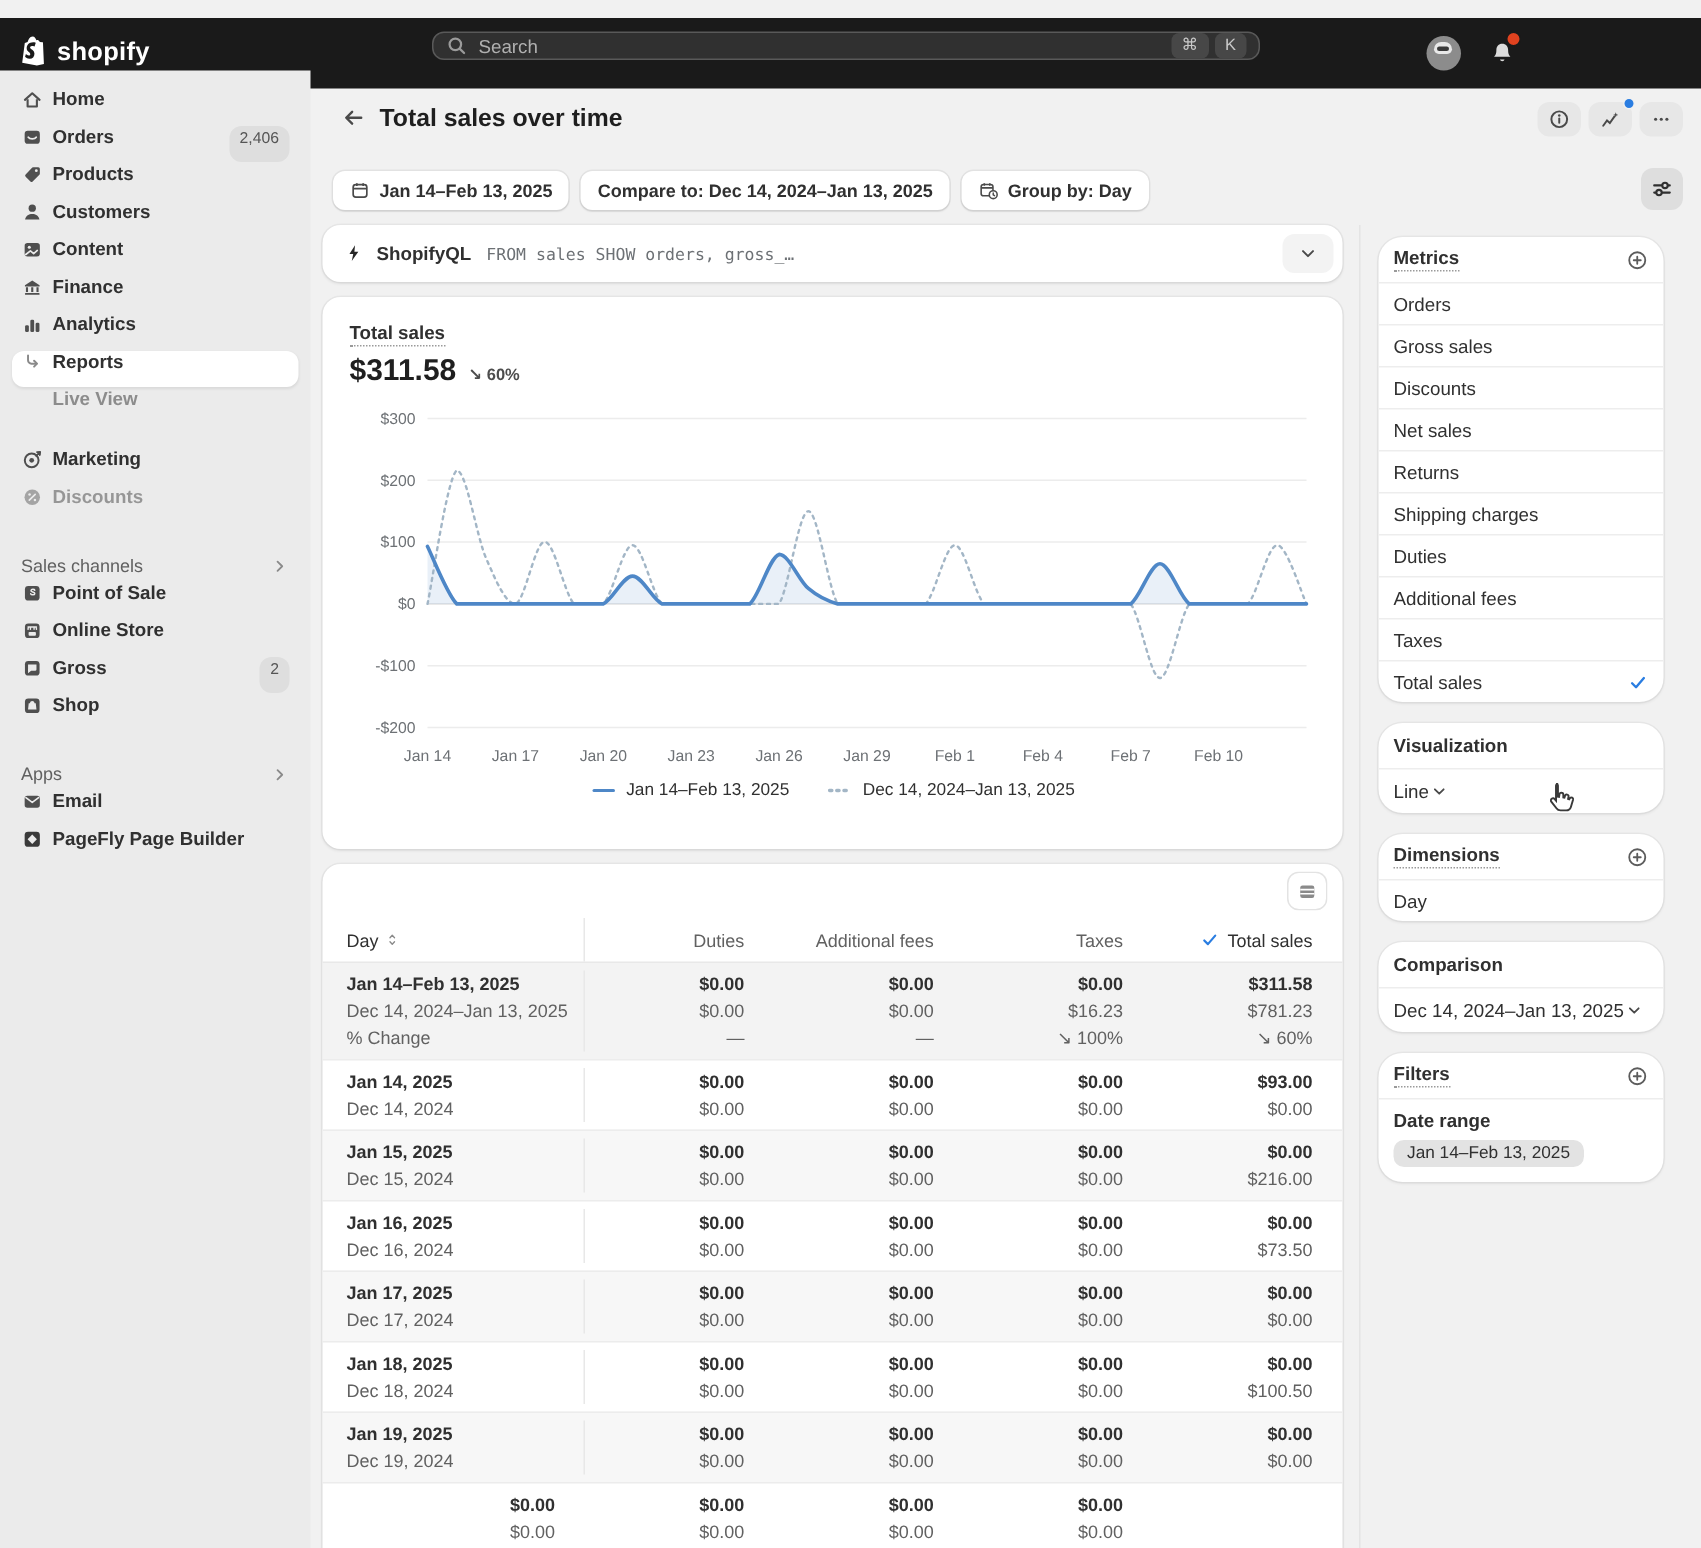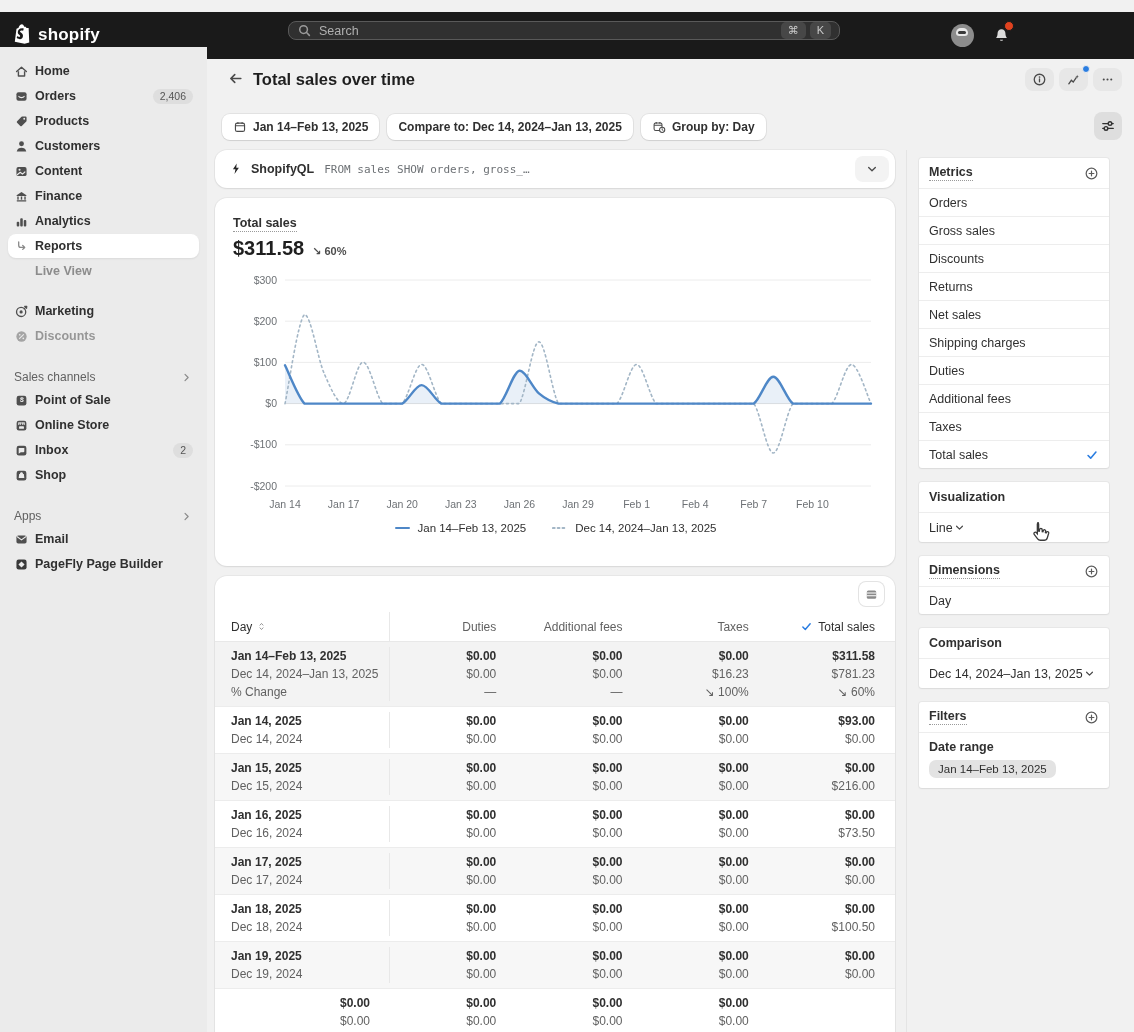--- a/index.html
+++ b/index.html
@@ -17,21 +17,21 @@
   .kbd { margin-left:auto; display:flex; gap:4px; }
   .key { background:#474747; color:#c9c9c9; border-radius:5px; font-size:11px; padding:2px 7px; line-height:13px; }
   .tb-btn { position:absolute; top:11px; width:24px; height:24px; display:flex; align-items:center; justify-content:center; }
   .avatar-circle { width:23px; height:23px; border-radius:50%; background:#8c8c8c; overflow:hidden; position:relative; }
   .avatar-circle::before { content:""; position:absolute; left:5.5px; top:4px; width:12px; height:8px; border-radius:6px 6px 4px 4px; background:#e8e8e8; }
   .avatar-circle::after { content:""; position:absolute; left:7.5px; top:7px; width:8px; height:3px; border-radius:2px; background:#3a3a3a; }
   .bell-dot { position:absolute; right:-1px; top:-2px; width:10px; height:10px; border-radius:50%; background:#e0421f; border:1.5px solid #1a1a1a; }
 
   
   .sidebar { position:absolute; left:0; top:47px; width:207px; bottom:0; background:#ebebeb; padding:12px 8px; }
-  .side-item { display:flex; align-items:center; height:24px; margin-bottom:1px; border-radius:8px; padding:0 6px;
+  .side-item { display:flex; height:24px; margin-bottom:1px; border-radius:8px; padding:0 6px;
     font-size:12.5px; font-weight:600; color:#303030; cursor:default; }
   .side-item .ic { width:15px; height:15px; margin-right:6px; display:flex; align-items:center; justify-content:center; flex:none; }
   .side-item.selected { background:#fff; box-shadow:0 1px 2px rgba(0,0,0,.08); }
   .side-item.muted { color:#8c8c8c; padding-left:27px; }
   .side-item.disabled { opacity:.45; }
   .side-item.gap { margin-top:16px; }
   .sbadge { margin-left:auto; background:#dedede; color:#555; font-size:10.5px; font-weight:500; padding:1.5px 7px; border-radius:8px; }
   .side-section { display:flex; align-items:center; height:22px; margin-top:18px; padding:0 6px; font-size:12px; font-weight:500; color:#616161; }
   .side-section .chev { margin-left:auto; display:flex; }
 
@@ -83,21 +83,21 @@
   .grp.summary { background:#f3f3f3; }
   .grp.alt { background:#f7f7f7; }
   .grp .c { line-height:18px; }
   .grp .c0 { padding-left:16px; border-right:1px solid #e8e8e8; }
   .grp .num { text-align:right; padding-right:20px; }
   .grp .l1 { font-weight:600; color:#303030; }
   .grp .l2, .grp .l3 { color:#616161; }
 
   
   .rail { position:absolute; left:906px; top:150px; width:228px; bottom:0; border-left:1px solid #e4e4e4; padding:8px 0 0 12px; }
-  .rcard { width:190px; background:#fff; border-radius:3px; margin-bottom:14px;
+  .rcard { width:190px; background:#fff; border-radius:16px; margin-bottom:14px;
     box-shadow:0 1px 2px rgba(0,0,0,.06),0 0 0 1px rgba(0,0,0,.04); font-size:12.5px; overflow:hidden; }
   .rl-head { display:flex; align-items:center; height:30px; padding:0 10px; font-weight:700; color:#303030; }
   .rl-head .dotted { border-bottom:1.5px dotted #9a9a9a; padding-bottom:1px; }
   .rl-plus { margin-left:auto; display:flex; }
   .rl-item { height:28px; display:flex; align-items:center; padding:0 10px; border-top:1px solid #ededed; color:#303030; }
   .rl-item .tail { margin-left:auto; display:flex; }
   .rl-select { height:30px; display:flex; align-items:center; padding:0 10px; border-top:1px solid #ededed; color:#303030; }
   .f-body { border-top:1px solid #ededed; padding:7px 10px 10px; }
   .f-label { color:#303030; margin-bottom:6px;font-weight:bold; }
   .pill { display:inline-block; background:#e3e3e3; border-radius:7px; padding:3px 9px; font-size:11.5px; color:#303030; }
@@ -278,21 +278,21 @@
           </span>
           <span>Online Store</span>
         </div>
         <div class="side-item">
           <span class="ic">
             <svg width="15" height="15" viewBox="0 0 16 16">
               <rect x="2.8" y="2.8" width="10.4" height="10.4" rx="2.4" fill="#4f4f4f"></rect>
               <path d="M5 5.4h6v3.4a1 1 0 0 1-1 1H7.2l-2.2 1.7z" fill="#ebebeb"></path>
             </svg>
           </span>
-          <span>Inbox</span>
+          <span>Gross</span>
           <span class="sbadge">2</span>
         </div>
         <div class="side-item">
           <span class="ic">
             <svg width="15" height="15" viewBox="0 0 16 16">
               <rect x="2.8" y="2.8" width="10.4" height="10.4" rx="2.4" fill="#4f4f4f"></rect>
               <path d="M6.4 6.3c0-2.2 3.2-2.2 3.2 0h.9l.5 4.4H5l.5-4.4z" fill="#ebebeb"></path>
             </svg>
           </span>
           <span>Shop</span>
@@ -700,24 +700,24 @@
           <div class="rl-item">
             <span>Orders</span>
           </div>
           <div class="rl-item">
             <span>Gross sales</span>
           </div>
           <div class="rl-item">
             <span>Discounts</span>
           </div>
           <div class="rl-item">
+            <span>Net sales</span>
+          </div>
+          <div class="rl-item">
             <span>Returns</span>
-          </div>
-          <div class="rl-item">
-            <span>Net sales</span>
           </div>
           <div class="rl-item">
             <span>Shipping charges</span>
           </div>
           <div class="rl-item">
             <span>Duties</span>
           </div>
           <div class="rl-item">
             <span>Additional fees</span>
           </div>

